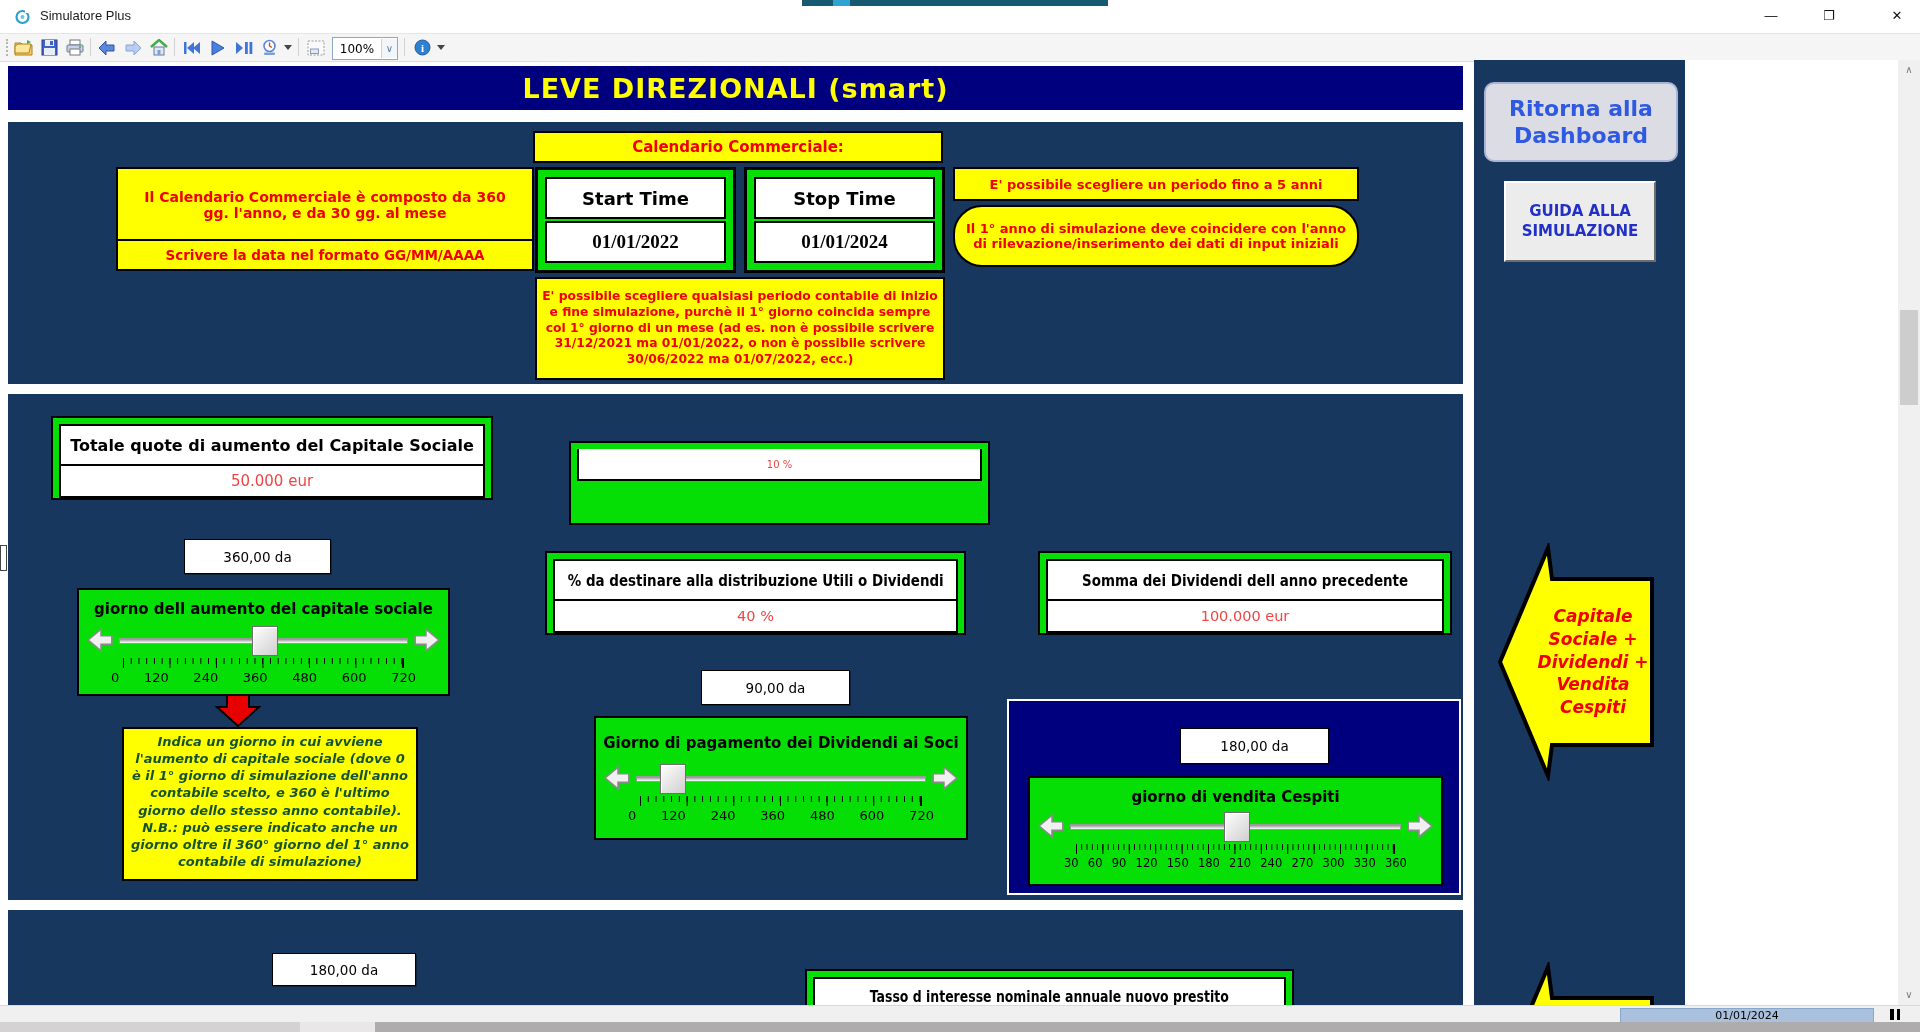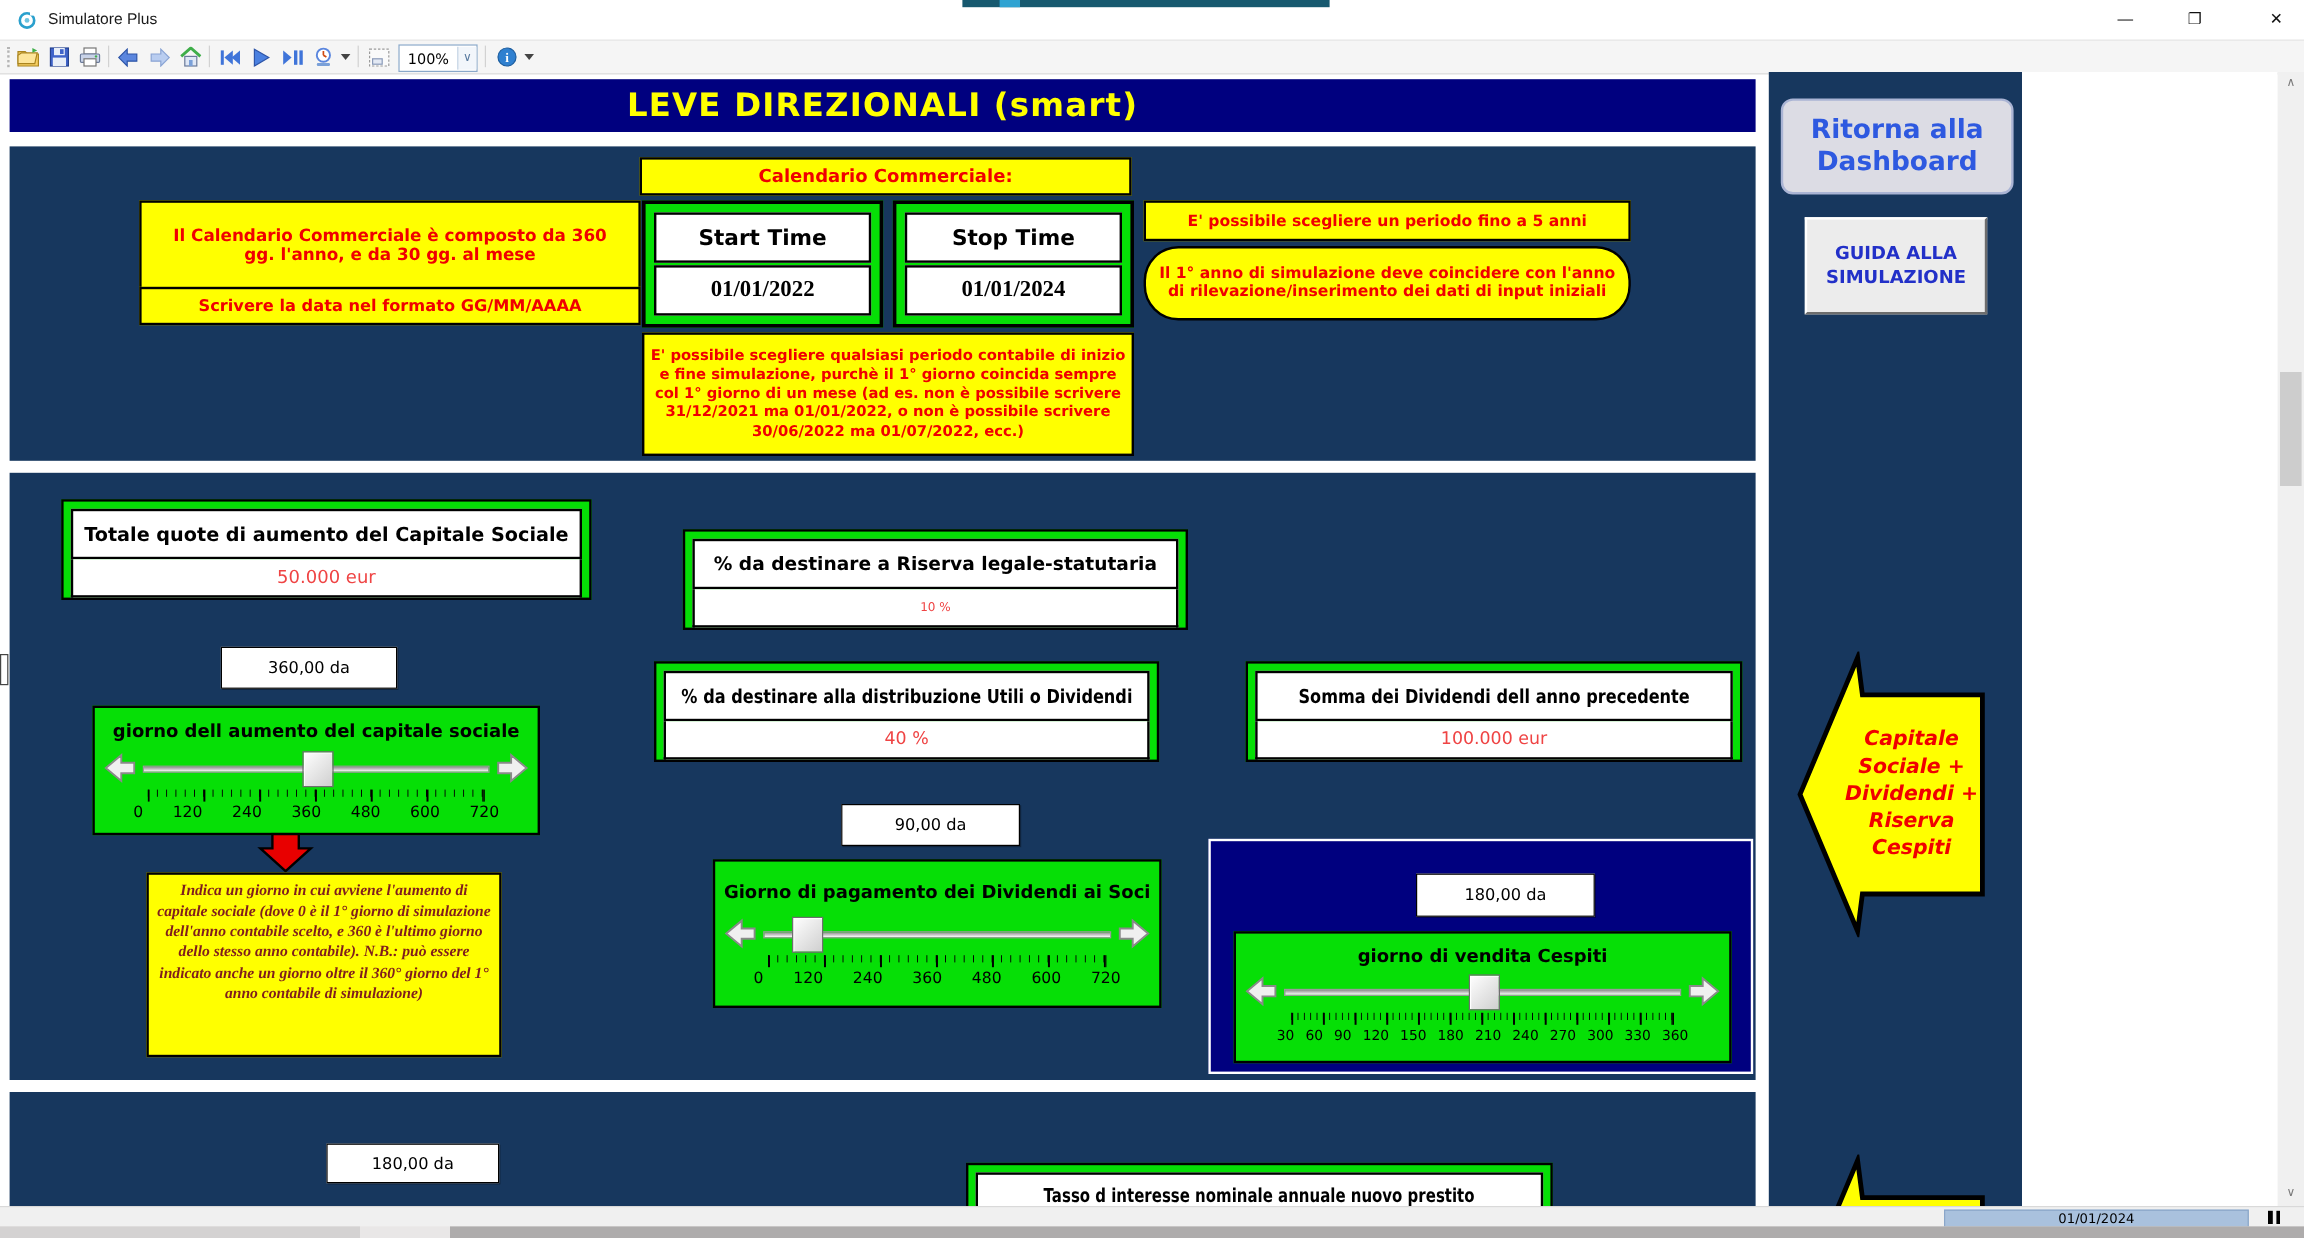--- a/index.html
+++ b/index.html
@@ -57,21 +57,21 @@
   .strack .line{position:absolute;left:0;right:0;top:12px;height:4px;background:linear-gradient(#8f8f8f,#ffffff);border:1px solid #9a9a9a;}
   .sthumb{position:absolute;top:0;width:24px;height:28px;margin-left:-12px;background:linear-gradient(135deg,#ffffff,#cfcfcf);border:1px solid #6f6f6f;box-shadow:inset 1px 1px 0 #fff;}
   .ticks{position:absolute;height:10px;background-repeat:repeat-x;background-image:
       linear-gradient(90deg,#000 0 1.4px,transparent 1.4px),
       linear-gradient(90deg,#000 0 1px,transparent 1px);}
   .ticks6{background-size:calc((100% - 1px)/6) 10px,calc((100% - 1px)/36) 6px;border-right:1.4px solid #000;}
   .ticks12{background-size:calc((100% - 1px)/12) 10px,calc((100% - 1px)/60) 6px;border-right:1.4px solid #000;}
   .tlabels{position:absolute;display:flex;justify-content:space-between;font-size:13px;color:#000;}
 
   
-  .note{position:absolute;background:#ffff00;border:2px solid #000;color:#7f1d1d;font-weight:bold;font-style:italic;font-size:13px;line-height:1.32;text-align:center;padding:4px 6px;box-sizing:border-box;font-family:Liberation Serif, serif;}
+  .note{position:absolute;background:#ffff00;border:2px solid #000;color:#14532d;font-weight:bold;font-style:italic;font-size:13px;line-height:1.32;text-align:center;padding:4px 6px;box-sizing:border-box;}
 
   
   .navy-panel{position:absolute;background:#00007f;border:2px solid #fff;box-sizing:border-box;}
 
   
   .btn-dashboard{position:absolute;background:#dcdce4;border:2px solid #aab4d4;border-radius:10px;color:#2e59e0;font-weight:bold;font-size:22px;text-align:center;display:flex;align-items:center;justify-content:center;line-height:1.25;}
   .btn-guide{position:absolute;background:#ececec;border-top:2px solid #fff;border-left:2px solid #fff;border-right:2px solid #6d6d6d;border-bottom:2px solid #6d6d6d;color:#2230c8;font-weight:bold;font-size:15px;text-align:center;display:flex;align-items:center;justify-content:center;line-height:1.3;}
   .yarrow{position:absolute;}
   .yarrow .atext{position:absolute;left:44px;top:36px;width:114px;height:166px;display:flex;align-items:center;justify-content:center;text-align:center;color:#f00000;font-weight:bold;font-style:italic;font-size:17px;line-height:1.35;}
 
@@ -235,21 +235,20 @@
   </div>
 
   <div class="section" id="section2">
 
     <div class="vbox" style="left:43px;top:22px;width:442px;height:84px;">
       <div class="lbl" style="height:38px;font-size:16px;">Totale quote di aumento del Capitale Sociale</div>
       <div class="val" style="height:30px;font-size:15px;">50.000 eur</div>
     </div>
 
     <div class="vbox" style="left:561px;top:47px;width:421px;height:84px;">
-      <div class="lbl" style="height:38px;font-size:15.5px;">% da destinare a Riserva legale-statutaria</div>
       <div class="val" style="height:30px;font-size:10px;">10 %</div>
     </div>
 
     <div class="daybox" style="left:176px;top:145px;width:145px;height:33px;">
       <span>360,00 da</span>
     </div>
 
     <div class="slider" style="left:69px;top:194px;width:373px;height:108px;">
       <div class="slabel">giorno dell aumento del capitale sociale</div>
       <div class="srow" style="top:36px;">
@@ -381,21 +380,21 @@
     <div class="btn-dashboard" style="left:10px;top:22px;width:190px;height:76px;">
       <span>Ritorna alla Dashboard</span>
     </div>
     <div class="btn-guide" style="left:30px;top:121px;width:148px;height:77px;">
       <span>GUIDA ALLA SIMULAZIONE</span>
     </div>
     <div class="yarrow" style="left:18px;top:483px;width:168px;height:238px;">
       <svg width="168" height="238" viewBox="0 0 168 238">
         <polygon points="8,119 56,5 60,36 160,36 160,202 60,202 56,233" fill="#ffff00" stroke="#000" stroke-width="4"></polygon>
       </svg>
-      <div class="atext">Capitale Sociale + Dividendi + Riserva Cespiti</div>
+      <div class="atext">Capitale Sociale + Dividendi + Vendita Cespiti</div>
     </div>
     <div class="yarrow" style="left:18px;top:902px;width:168px;height:238px;">
       <svg width="168" height="238" viewBox="0 0 168 238">
         <polygon points="8,119 56,5 60,36 160,36 160,202 60,202 56,233" fill="#ffff00" stroke="#000" stroke-width="4"></polygon>
       </svg>
     </div>
   </div>
 
   <div class="right-white"></div>
 

